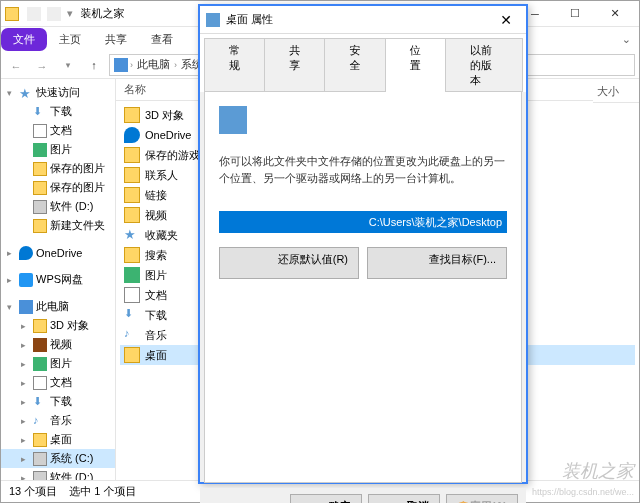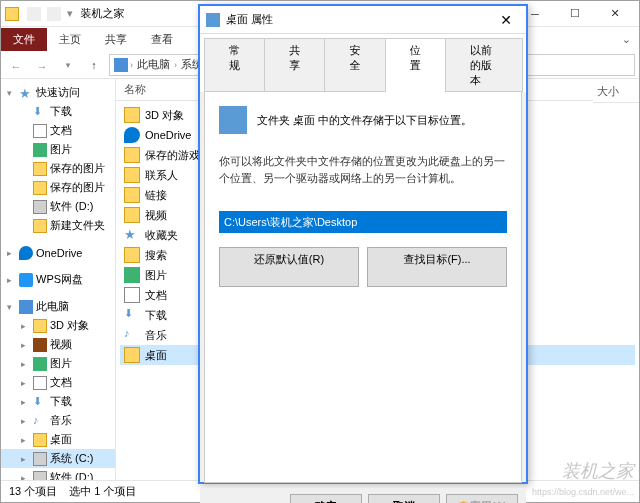--- a/index.html
+++ b/index.html
@@ -9,21 +9,21 @@
 .explorer { position: absolute; left: 0; top: 0; width: 640px; height: 503px; background: #fff; border: 1px solid #a0a0a0; }
 .titlebar { height: 26px; background: #fff; display: flex; align-items: center; padding: 0 4px; border-bottom: 1px solid #e5e5e5; }
 .titlebar .folder-ico { width: 14px; height: 14px; background: #ffd666; border: 1px solid #d4a017; margin-right: 4px; }
 .titlebar .qat { display: flex; gap: 6px; margin-left: 4px; }
 .titlebar .qat-item { width: 14px; height: 14px; }
 .titlebar .title { margin-left: 8px; flex: 1; }
 .winbtns { display: flex; }
 .winbtns div { width: 40px; height: 26px; display: flex; align-items: center; justify-content: center; color: #333; }
 .menubar { height: 24px; display: flex; align-items: center; background: #fff; }
 .menubar .tab { padding: 4px 12px; color: #333; }
-.menubar .tab.active { background: #7f1d1d; color: #fff; }
+.menubar .tab.active { background: #6d28d9; color: #fff; border-radius: 7px; }
 .menubar .caret { margin-left: auto; margin-right: 8px; color: #666; }
 .addrbar { height: 28px; display: flex; align-items: center; padding: 2px 4px; gap: 4px; border-bottom: 1px solid #e5e5e5; }
 .navbtn { width: 22px; height: 22px; display: flex; align-items: center; justify-content: center; color: #888; }
 .navbtn.enabled { color: #333; }
 .breadcrumb { flex: 1; height: 22px; border: 1px solid #ccc; display: flex; align-items: center; padding: 0 4px; gap: 2px; }
 .breadcrumb .pc-ico { width: 14px; height: 14px; background: #4a90d9; }
 .breadcrumb .seg { padding: 0 2px; color: #333; }
 .breadcrumb .chev { color: #888; font-size: 9px; }
 
 .body { display: flex; height: calc(100% - 78px - 22px); }
@@ -61,24 +61,24 @@
 .dlg-title .ico { width: 14px; height: 14px; background: #5b9bd5; margin-right: 6px; }
 .dlg-title .txt { flex: 1; }
 .dlg-title .close { width: 28px; text-align: center; font-size: 14px; }
 .dlg-tabs { display: flex; background: #fff; padding: 4px 4px 0; }
 .dlg-tab { padding: 4px 24px; border: 1px solid #ccc; border-bottom: none; background: #f0f0f0; margin-right: -1px; }
 .dlg-tab.active { background: #fff; position: relative; z-index: 2; }
 .dlg-body { background: #fff; margin: 0 4px 4px; border: 1px solid #ccc; height: 392px; padding: 14px; position: relative; top: -1px; }
 .info-row { display: flex; align-items: center; gap: 10px; margin-bottom: 20px; }
 .info-row .big-ico { width: 28px; height: 28px; background: #5b9bd5; }
 .desc { color: #333; line-height: 1.5; margin-bottom: 24px; font-family: Liberation Mono, monospace; }
-.path-input { width: 100%; height: 22px; border: 1px solid #0078d7; padding: 2px 4px; color: #333; background: #cce8ff; color: #000; }
+.path-input { width: 100%; height: 22px; border: 1px solid #0078d7; padding: 2px 4px; color: #333; background: #cce8ff; color: #000; text-align: right; }
 .path-input::selection { background: #0078d7; color: #fff; }
 .btn-row { display: flex; gap: 8px; margin-top: 14px; justify-content: space-between; }
-.btn { height: 40px; border: 1px solid #adadad; background: #e1e1e1; padding: 0 10px; cursor: default; flex: 1; text-align: center; line-height: 22px; }
+.btn { height: 32px; border: 1px solid #adadad; background: #e1e1e1; padding: 0 10px; cursor: default; flex: 1; text-align: right; line-height: 22px; }
 .btn.highlight { outline: 2px solid #e81123; outline-offset: 1px; }
 .dlg-footer { display: flex; justify-content: flex-end; gap: 6px; padding: 6px 8px; background: #f0f0f0; }
 .dlg-footer .btn { flex: none; width: 72px; font-weight: bold; }
 .dlg-footer .btn.disabled { color: #a0a0a0; }
 .shield { color: #f0a030; font-size: 10px; }
 
 .watermark { position: absolute; right: 6px; bottom: 20px; color: #999; font-size: 18px; opacity: .55; pointer-events: none; font-style: italic; }
 .watermark-url { position: absolute; right: 6px; bottom: 6px; color: #aaa; font-size: 9px; opacity: .6; pointer-events: none; }
 .sidecol { position: absolute; right: 0; top: 80px; width: 46px; height: 22px; border-bottom: 1px solid #e5e5e5; color: #555; display: flex; align-items: center; padding-left: 4px; background: #fff; }
 </style>
@@ -305,21 +305,20 @@
   <div class="dlg-tabs">
     <div class="dlg-tab">常规</div>
     <div class="dlg-tab">共享</div>
     <div class="dlg-tab">安全</div>
     <div class="dlg-tab active">位置</div>
     <div class="dlg-tab">以前的版本</div>
   </div>
   <div class="dlg-body">
     <div class="info-row">
       <div class="big-ico"></div>
-      <div>文件夹 桌面 中的文件存储于以下目标位置。</div>
     </div>
     <div class="desc">你可以将此文件夹中文件存储的位置更改为此硬盘上的另一个位置、另一个驱动器或网络上的另一台计算机。</div>
     <input class="path-input" style="background: rgb(0, 120, 215); color: rgb(255, 255, 255);" value="C:\Users\装机之家\Desktop">
     <div class="btn-row">
       <div class="btn">还原默认值(R)</div>
       <div class="btn">查找目标(F)...</div>
     </div>
   </div>
   <div class="dlg-footer">
     <div class="btn">确定</div>

